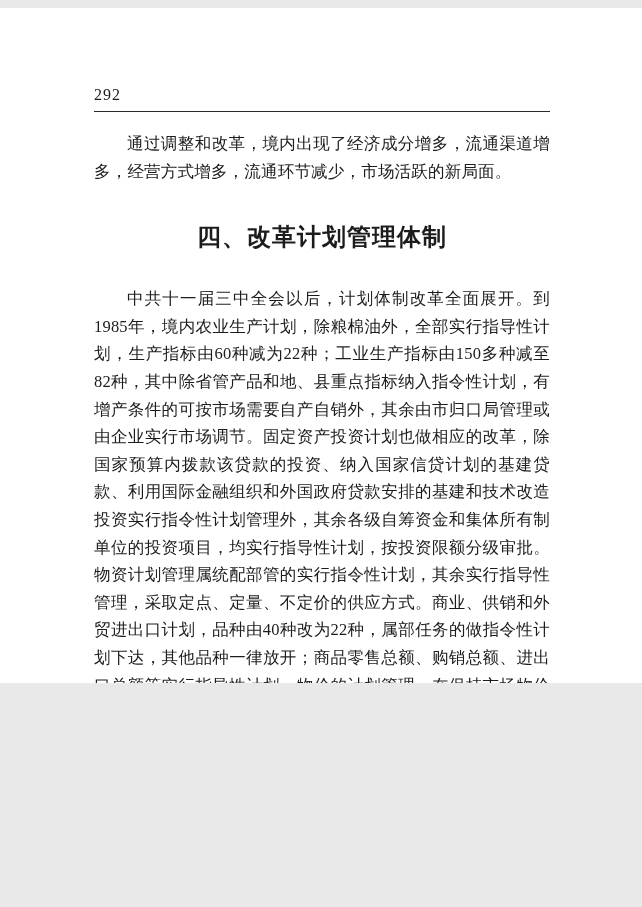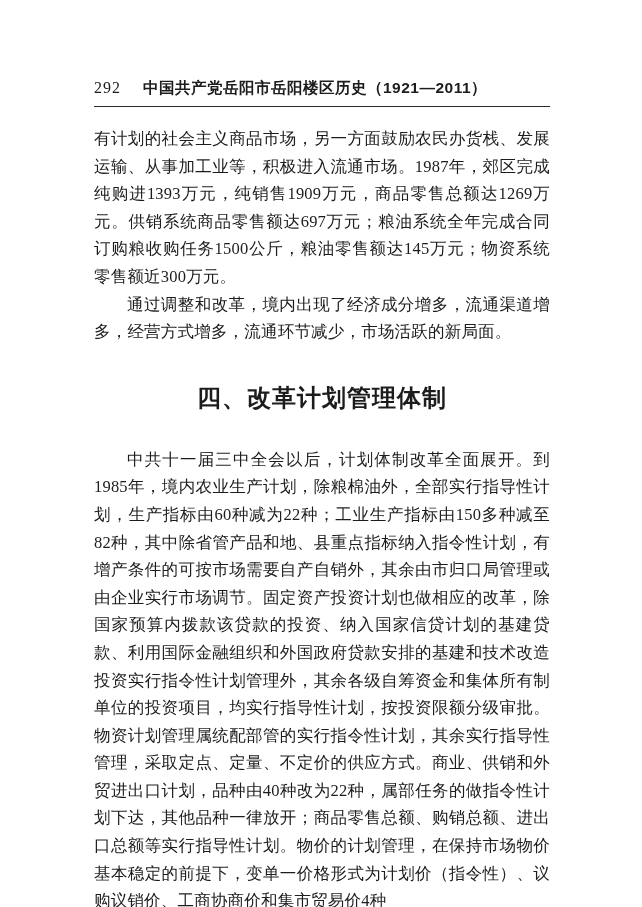--- a/index.html
+++ b/index.html
@@ -3,22 +3,22 @@
 <meta charset="utf-8">
 <style>
   html, body {
     margin: 0;
     padding: 0;
     background: #e9e9e9;
   }
   .page {
     position: relative;
     width: 642px;
-    height: 907px;
-    margin: 0 auto;
+    height: 675px;
+    margin: 8px auto;
     background: #ffffff;
     box-sizing: border-box;
     padding: 78px 92px 0 94px;
     font-family: "Liberation Serif", serif;
     color: #1c1c1c;
     overflow: hidden;
   }
   .header {
     display: flex;
     align-items: baseline;
@@ -60,25 +60,23 @@
     margin: 36px 0 32px 0;
   }
 </style>
 </head>
 <body>
 
 <div class="page">
 
   <div class="header">
     <span class="page-number">292</span>
-    <span class="book-title">中国共产党岳阳市岳阳楼区历史（1921—2011）</span>
   </div>
 
   <div class="body-text">
-    <p>有计划的社会主义商品市场，另一方面鼓励农民办货栈、发展运输、从事加工业等，积极进入流通市场。1987年，郊区完成纯购进1393万元，纯销售1909万元，商品零售总额达1269万元。供销系统商品零售额达697万元；粮油系统全年完成合同订购粮收购任务1500公斤，粮油零售额达145万元；物资系统零售额近300万元。</p>
 
     <p class="indent">通过调整和改革，境内出现了经济成分增多，流通渠道增多，经营方式增多，流通环节减少，市场活跃的新局面。</p>
 
     <h2 class="section-heading">四、改革计划管理体制</h2>
 
     <p class="indent">中共十一届三中全会以后，计划体制改革全面展开。到1985年，境内农业生产计划，除粮棉油外，全部实行指导性计划，生产指标由60种减为22种；工业生产指标由150多种减至82种，其中除省管产品和地、县重点指标纳入指令性计划，有增产条件的可按市场需要自产自销外，其余由市归口局管理或由企业实行市场调节。固定资产投资计划也做相应的改革，除国家预算内拨款该贷款的投资、纳入国家信贷计划的基建贷款、利用国际金融组织和外国政府贷款安排的基建和技术改造投资实行指令性计划管理外，其余各级自筹资金和集体所有制单位的投资项目，均实行指导性计划，按投资限额分级审批。物资计划管理属统配部管的实行指令性计划，其余实行指导性管理，采取定点、定量、不定价的供应方式。商业、供销和外贸进出口计划，品种由40种改为22种，属部任务的做指令性计划下达，其他品种一律放开；商品零售总额、购销总额、进出口总额等实行指导性计划。物价的计划管理，在保持市场物价基本稳定的前提下，变单一价格形式为计划价（指令性）、议购议销价、工商协商价和集市贸易价4种</p>
   </div>
 
 </div>
 

